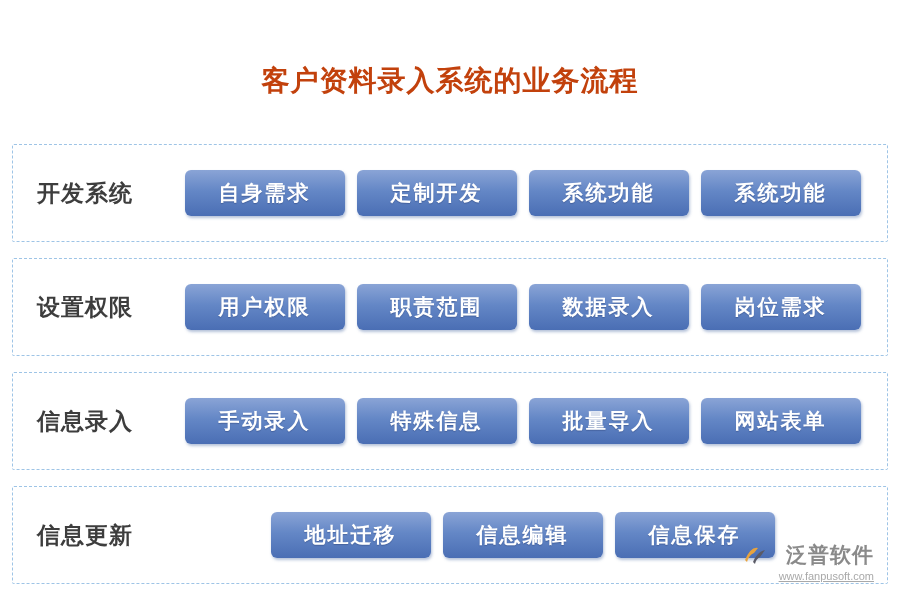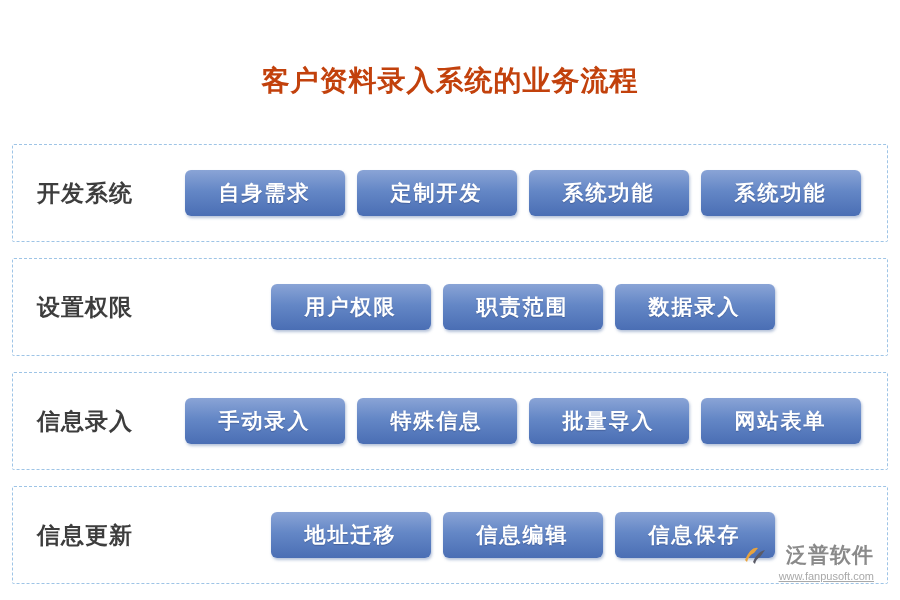--- a/index.html
+++ b/index.html
@@ -112,20 +112,21 @@
         <div class="flow-btn">系统功能</div>
       </div>
     </div>
 
     <div class="flow-row">
       <div class="row-label">设置权限</div>
       <div class="btn-group">
         <div class="flow-btn">用户权限</div>
         <div class="flow-btn">职责范围</div>
         <div class="flow-btn">数据录入</div>
+        <div class="flow-btn">岗位需求</div>
       </div>
     </div>
 
     <div class="flow-row">
       <div class="row-label">信息录入</div>
       <div class="btn-group">
         <div class="flow-btn">手动录入</div>
         <div class="flow-btn">特殊信息</div>
         <div class="flow-btn">批量导入</div>
         <div class="flow-btn">网站表单</div>

